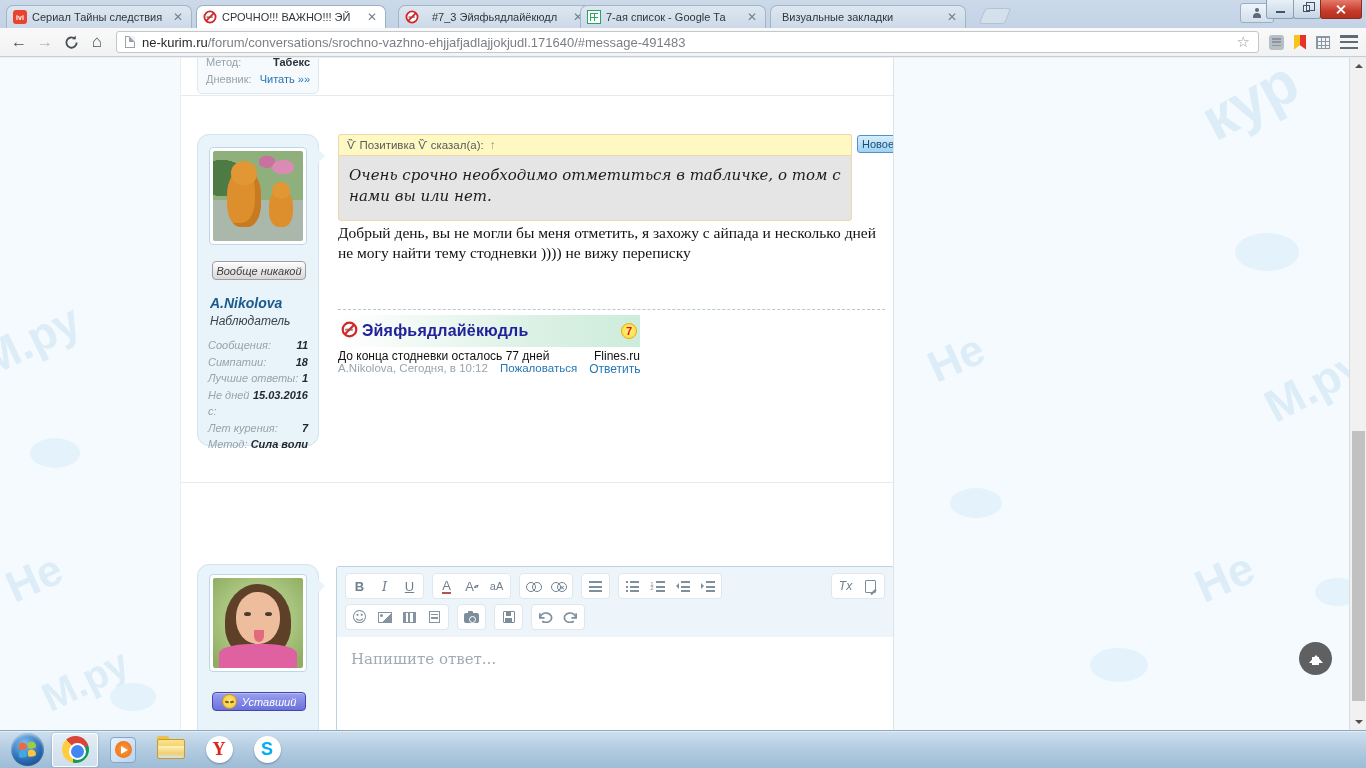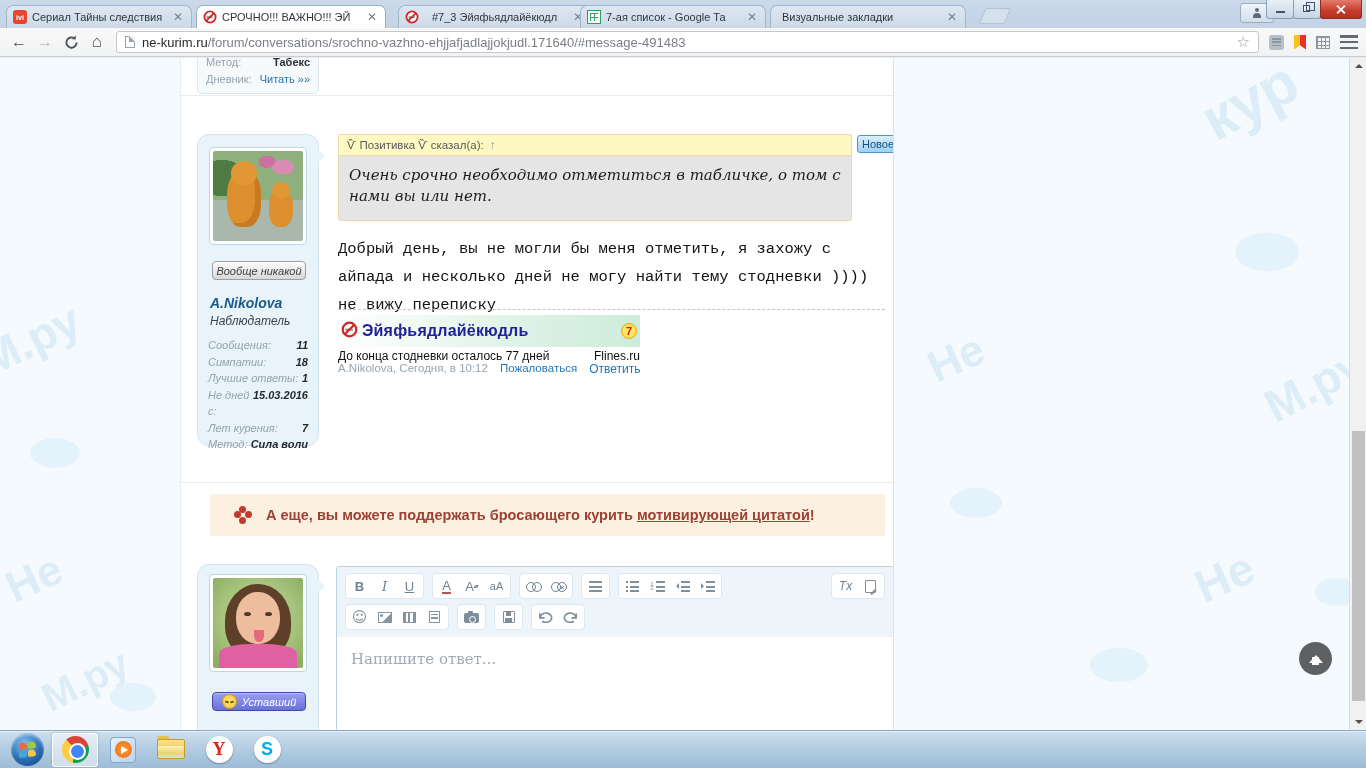--- a/index.html
+++ b/index.html
@@ -146,22 +146,22 @@
   .quote-body { background:#e5e5e5; border:1px solid #f0d6a8; border-radius:0 0 3px 3px;
     padding:9px 10px 13px; font-family:"DejaVu Serif", serif; font-style:italic;
     font-size:15px; line-height:21px; color:#1c1c1c; }
   .new-badge { position:absolute; left:676px; top:77px; width:42px; height:18px;
     background:linear-gradient(#d9eefb,#9ed2f2); border:1px solid #4e94c8; border-radius:3px;
     font-size:11px; color:#14507e; display:flex; align-items:center; justify-content:center;
     text-decoration:none; }
   .new-badge::after { content:""; position:absolute; right:-1px; top:-4px;
     border:4px solid transparent; border-right-color:#3e7cab; border-top:none; }
 
-  .post-body { position:absolute; left:157px; top:177px; width:540px;
-    font-family:Liberation Mono, monospace; font-size:15.5px; line-height:28px; color:#121212; }
+  .post-body { position:absolute; left:157px; top:165px; width:540px;
+    font-family:Liberation Serif, serif; font-size:15.5px; line-height:20px; color:#121212; }
   .dashed { position:absolute; left:157px; top:251px; width:547px; border-top:1px dashed #b5c9d3; }
 
   
   .sig-banner { position:absolute; left:157px; top:257px; width:302px; cursor:pointer; }
   .sig-top { height:32px; display:flex; align-items:center; padding:0 3px;
     background:linear-gradient(90deg, #ffffff, #d9f0e3 70%, #cdecdc); }
   .nosmoke { flex:none; }
   .sig-title { font-size:16px; font-weight:bold; color:#21219a; margin-left:4px; letter-spacing:.2px; }
   .sig-badge { margin-left:auto; width:16px; height:16px; border-radius:50%;
     background:radial-gradient(#fff170,#ffd84d); border:1px solid #e8ad00; color:#d81515;
@@ -489,29 +489,20 @@
         </div>
       </div>
 
       <div class="post-footer">
         <span class="meta">A.Nikolova, Сегодня, в 10:12</span>
         <a class="link">Пожаловаться</a>
         <a class="link reply-link">Ответить</a>
       </div>
       <div class="sep" style="top:424px;"></div>
 
-      <div class="promo">
-        <span class="buoy">
-            <i></i>
-            <i></i>
-            <i></i>
-            <i></i>
-          </span>
-        <span class="promo-text"><span>А еще, вы можете поддержать бросающего курить </span><a><u>мотивирующей цитатой</u></a><span>!</span></span>
-      </div>
 
       <div class="user-card" style="top:506px; height:180px;">
         <div class="avatar-frame" style="top:9px;">
           <div class="avatar av-girl">
             <i class="hair"></i>
               <i class="face"></i>
               <i class="tongue"></i>
               <i class="body-pink"></i>
           </div>
         </div>

